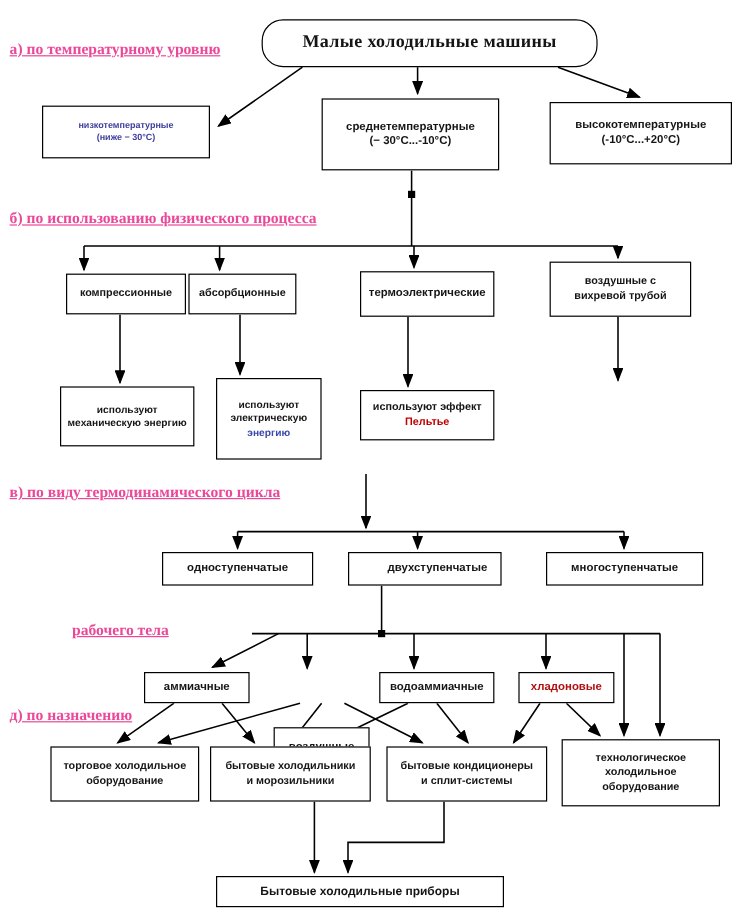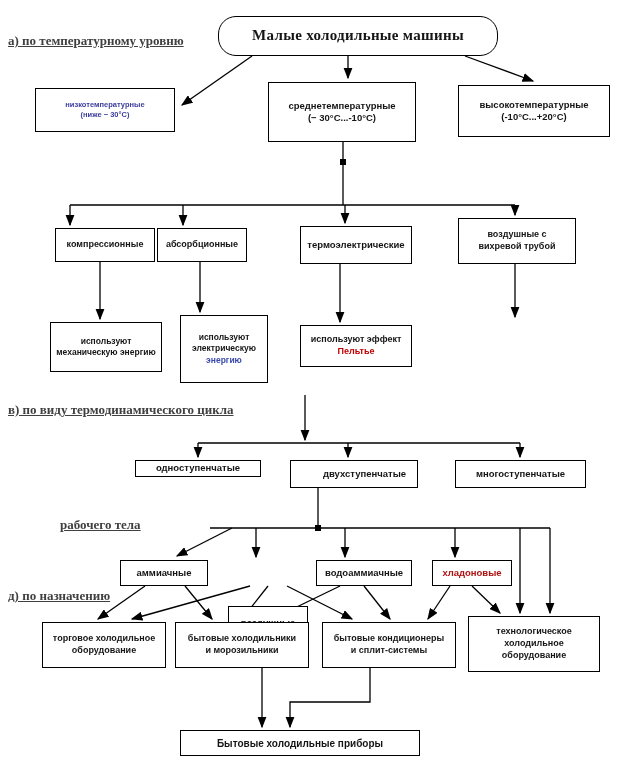--- a/index.html
+++ b/index.html
@@ -34,21 +34,21 @@
   .title-box {
     font-family: "Liberation Serif", serif;
     font-size: 15px;
     letter-spacing: 0.3px;
   }
   .sec-label {
     position: absolute;
     font-family: "Liberation Serif", serif;
     font-weight: bold;
     font-size: 13px;
-    color: #404040;
+    color: #ec4899;
     text-decoration: underline;
     white-space: nowrap;
   }
   .fs7  { font-size: 7.5px; }
   .fs8  { font-size: 8px; }
   .fs85 { font-size: 8.5px; }
   .fs9  { font-size: 9px; }
   .fs95 { font-size: 9.5px; }
   .fs10 { font-size: 10px; }
   .blue-text { color: #3d3d9e; }
@@ -122,40 +122,41 @@
   <div class="box title-box" style="left:218px; top:16px; width:280px; height:40px;border-radius:18px;">Малые холодильные машины</div>
 
   <div class="sec-label" style="left:8px; top:33px;">а) по температурному уровню</div>
   <div class="box fs7 blue-text" style="left:35px; top:88px; width:140px; height:44px;">низкотемпературные
 (ниже − 30°С)</div>
   <div class="box fs95" style="left:268px; top:82px; width:148px; height:60px;">среднетемпературные
 (− 30°С...-10°С)</div>
   <div class="box fs95" style="left:458px; top:85px; width:152px; height:52px;">высокотемпературные
 (-10°С...+20°С)</div>
 
+  <div class="sec-label" style="left:8px; top:174px;">б) по использованию физического процесса</div>
   <div class="box fs9" style="left:55px; top:228px; width:100px; height:34px;">компрессионные</div>
   <div class="box fs9" style="left:157px; top:228px; width:90px; height:34px;">абсорбционные</div>
   <div class="box fs95" style="left:300px; top:226px; width:112px; height:38px;">термоэлектрические</div>
   <div class="box fs9" style="left:458px; top:218px; width:118px; height:46px;">воздушные с
 вихревой трубой</div>
 
   <div class="box fs85" style="left:50px; top:322px; width:112px; height:50px;">используют
 механическую энергию</div>
   <div class="box fs85" style="left:180px; top:315px; width:88px; height:68px;">
     <div><span>используют
 электрическую
 </span><span class="blue">энергию</span></div>
   </div>
   <div class="box fs9" style="left:300px; top:325px; width:112px; height:42px;text-align:center;">
     <div><span>используют эффект
 </span><span class="red">Пельтье</span></div>
   </div>
 
   <div class="sec-label" style="left:8px; top:402px;">в) по виду термодинамического цикла</div>
-  <div class="box fs95" style="left:135px; top:460px; width:126px; height:17px;">одноступенчатые</div>
+  <div class="box fs95" style="left:135px; top:460px; width:126px; height:28px;">одноступенчатые</div>
   <div class="box fs95" style="left:290px; top:460px; width:128px; height:28px;padding-left:24px;">двухступенчатые</div>
   <div class="box fs95" style="left:455px; top:460px; width:131px; height:28px;">многоступенчатые</div>
 
   <div class="sec-label" style="left:60px; top:517px;">рабочего тела</div>
   <div class="box fs95" style="left:120px; top:560px; width:88px; height:26px;">аммиачные</div>
   <div class="box fs95" style="left:228px; top:560px; width:80px; height:34px;margin-top:46px;">воздушные</div>
   <div class="box fs95" style="left:316px; top:560px; width:96px; height:26px;">водоаммиачные</div>
   <div class="box fs95 red-text" style="left:432px; top:560px; width:80px; height:26px;">хладоновые</div>
 
   <div class="sec-label" style="left:8px; top:588px;">д) по назначению</div>

